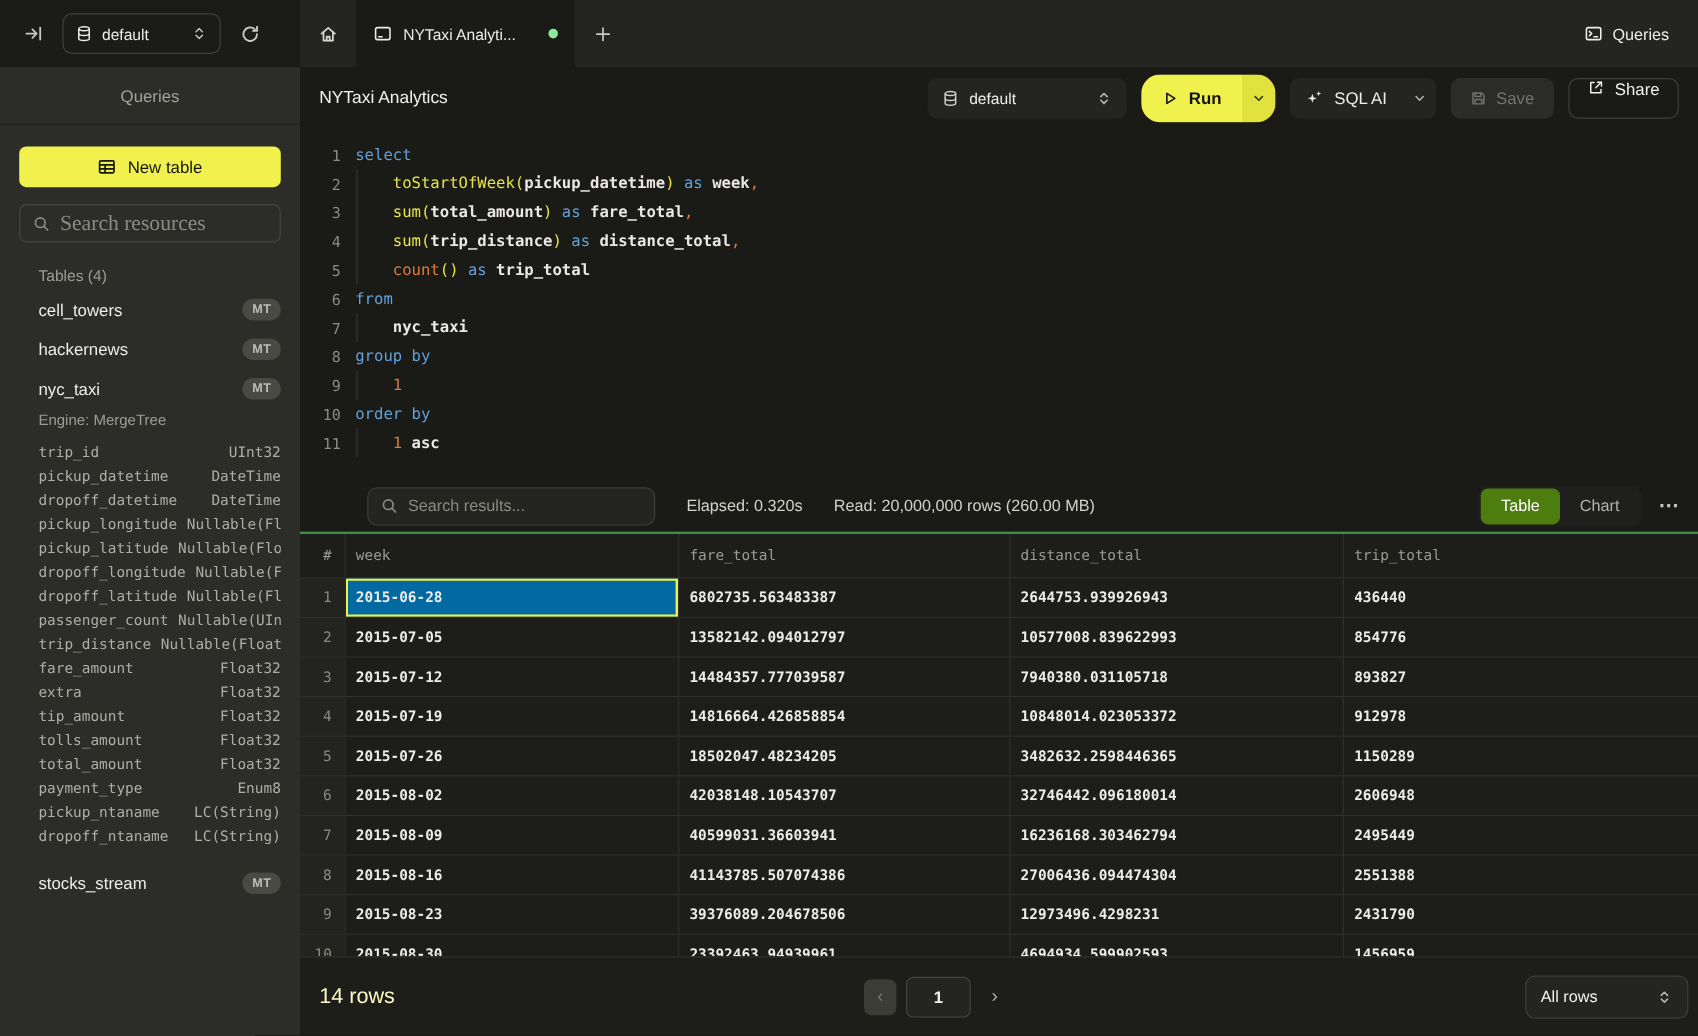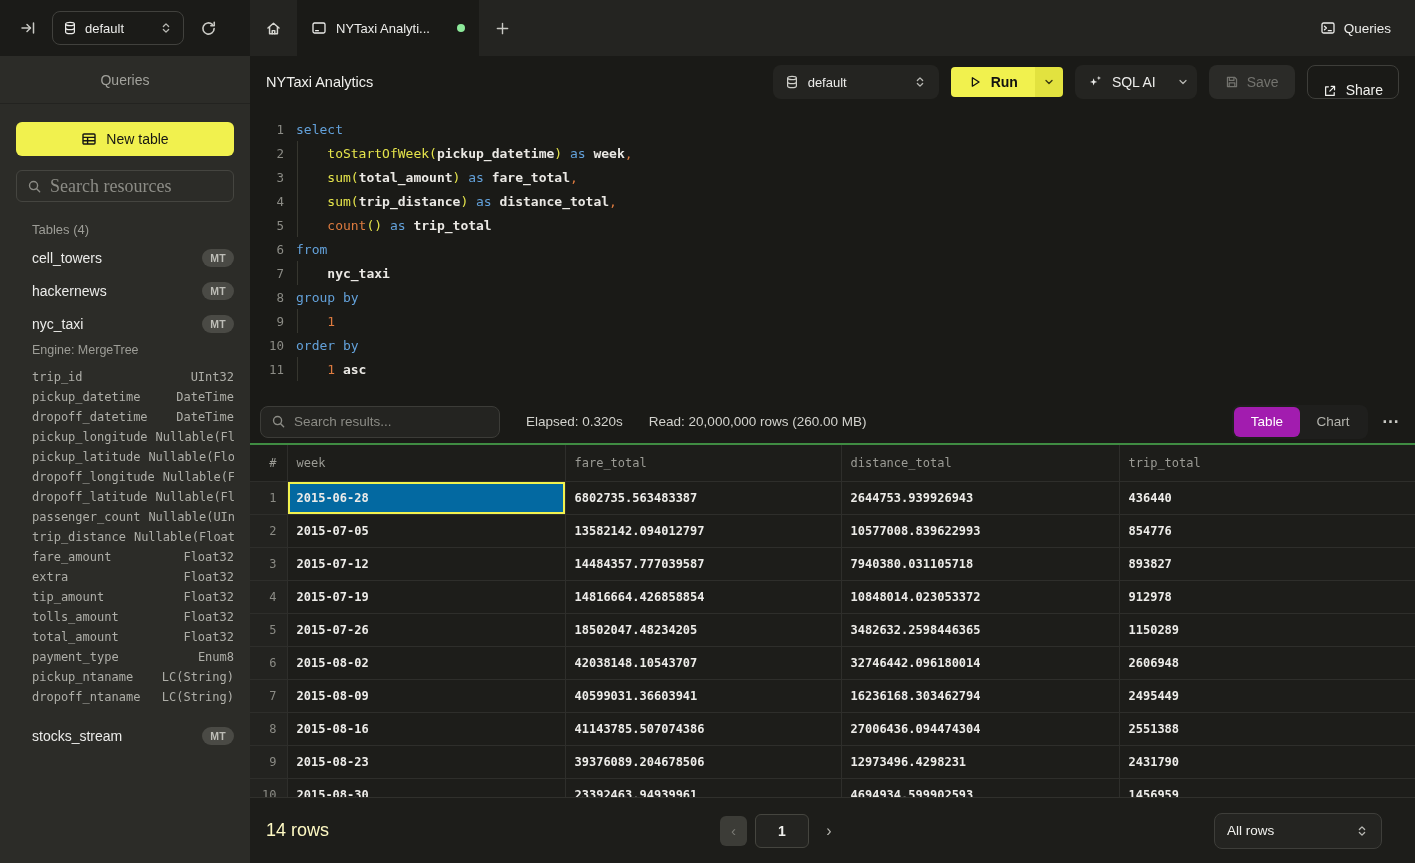--- a/index.html
+++ b/index.html
@@ -45,67 +45,67 @@
   .col-type{margin-left:8px;}
   .stocks{margin-top:12px;}
 
   
   .main{position:absolute; top:56px; left:250px; right:0; bottom:0; background:var(--bg); display:flex; flex-direction:column;}
   .main-header{height:52px; flex:none; display:flex; align-items:center; padding:0 16px;}
   .page-title{font-size:14.5px; font-weight:500; color:#f0f0ed;}
   .header-actions{margin-left:auto; display:flex; align-items:center; gap:12px;}
   .hdr-db{width:166px; height:34px; background:var(--strip); border-radius:8px; display:flex; align-items:center; gap:9px; padding:0 12px; font-size:13px; cursor:pointer;}
   .hdr-db .chev{margin-left:auto; color:#b9b9b4;}
-  .run-btn{height:30px; border-radius:4px; overflow:hidden; display:flex; cursor:pointer;}
+  .run-btn{height:40px; border-radius:16px; overflow:hidden; display:flex; cursor:pointer;}
   .run-main{background:var(--yellow); display:flex; align-items:center; gap:9px; padding:0 17px; color:#121210; font-size:14px; font-weight:600;}
   .run-chev{width:28px; background:#e2e23f; display:flex; align-items:center; justify-content:center; color:#3a3a12;}
   .sqlai-btn{height:34px; background:var(--strip); border-radius:8px; display:flex; align-items:center; cursor:pointer;}
   .sqlai-main{display:flex; align-items:flex-start; gap:9px; padding:0 13px; font-size:14px; font-weight:500; color:var(--text);}
   .sqlai-chev{width:28px; display:flex; align-items:center; justify-content:center; color:#b9b9b4;}
   .save-btn{height:34px; background:#2b2b28; border-radius:8px; display:flex; align-items:center; gap:8px; padding:0 16px; color:#73736e; font-size:14px; font-weight:500; cursor:not-allowed;}
-  .share-btn{height:34px; border:1px solid #3e3e3a; border-radius:8px; display:flex; align-items:flex-end; gap:9px; padding:0 15px; font-size:14px; font-weight:500; color:#f0f0ed; cursor:pointer;}
+  .share-btn{height:34px; border:1px solid #3e3e3a; border-radius:8px; display:flex; align-items:flex-start; gap:9px; padding:0 15px; font-size:14px; font-weight:500; color:#f0f0ed; cursor:pointer;}
 
   
   .editor{height:292px; flex:none; padding-top:9px; font-family:"DejaVu Sans Mono",monospace; font-size:13px; cursor:text;}
   .code-line{height:24px; display:flex; align-items:center; position:relative;}
   .ln{width:26px; flex:none; margin-left:8px; text-align:right; color:var(--dim); font-size:12.5px;}
   .code{margin-left:12px; white-space:pre;}
   .code-line.indented::before{content:""; position:absolute; left:47px; top:0; bottom:0; width:1px; background:#36362f;}
   .tk-kw{color:var(--kw);} .tk-fn{color:var(--fn);} .tk-or{color:var(--or);}
   .tk-id{color:var(--id); font-weight:700;}
 
   
-  .results-toolbar{height:43px; flex:none; display:flex; align-items:center; padding:0 16px 0 10px;}
+  .results-toolbar{height:43px; flex:none; display:flex; align-items:center; padding:0 16px 0 10px;margin-left:46px;}
   .results-search{width:240px; height:32px; border:1px solid #3c3c38; background:#242421; border-radius:8px; display:flex; align-items:center; gap:8px; padding:0 10px; color:var(--dim);}
   .results-search input{flex:1; background:transparent; border:none; outline:none; color:#d5d5d0; font-size:13.5px; font-family:inherit;}
   .results-search input::placeholder{color:#8b8b85;}
   .stat{margin-left:26px; color:#d2d2cd; font-size:13.5px;}
   .view-toggle{margin-left:auto; display:flex; background:#1f1f1d; border-radius:8px; padding:2px;}
   .seg{width:66px; height:30px; display:flex; align-items:center; justify-content:center; font-size:13.5px; color:#b3b3ad; border-radius:6px; cursor:pointer;}
-  .seg.active{background:#a21caf; color:#ffffff; font-weight:500;}
+  .seg.active{background:#4d7c0f; color:#ffffff; font-weight:500;}
   .more-btn{margin-left:14px; color:#c9c9c4; font-size:17px; font-weight:700; cursor:pointer; line-height:1;}
 
   
   .results-area{flex:none; height:354px; border-top:2px solid var(--green); background:var(--panel); overflow:hidden;}
   table{width:100%; border-collapse:collapse; table-layout:fixed; font-family:"DejaVu Sans Mono",monospace; font-size:12px;}
   th{height:36px; text-align:left; font-weight:400; color:var(--muted); padding:0 0 0 9px; border-bottom:1px solid var(--tborder); border-right:1px solid var(--tborder); white-space:nowrap; overflow:hidden;}
   th.num{text-align:right; padding:0 10px 0 0;}
   td{height:33px; padding:0 0 0 9px; color:#edece9; font-weight:700; border-bottom:1px solid var(--tborder); border-right:1px solid var(--tborder); white-space:nowrap; overflow:hidden; cursor:cell;}
   td.num{background:#232320; color:var(--dim); font-weight:400; text-align:right; padding:0 10px 0 0;}
   th:last-child, td:last-child{border-right:none;}
   td.selected{box-shadow:inset 0 0 0 2px var(--yellow); background:#0369a1;}
 
   
   .footer-bar{flex:1; border-top:1px solid #30302c; background:var(--panel); position:relative; display:flex; align-items:center; padding:0 16px;}
   .row-count{color:#fef9c3; font-size:18px;}
   .pagination{position:absolute; left:470px; top:50%; transform:translateY(-50%); display:flex; align-items:center; gap:8px;}
   .page-prev{width:27px; height:30px; background:#3c3c37; border-radius:6px; color:#7a7a74; display:flex; align-items:center; justify-content:center; font-size:15px; cursor:default;}
   .page-box{width:54px; height:34px; background:#242421; border:1px solid #45453f; border-radius:6px; display:flex; align-items:center; justify-content:center; color:#f0f0ed; font-size:14px; font-weight:600; cursor:text;}
   .page-next{width:24px; text-align:center; color:#b3b3ad; font-size:16px; cursor:pointer;}
-  .rows-select{position:absolute; right:33px; top:50%; transform:translateY(-50%); width:168px; height:36px; background:#242421; border:1px solid #3e3e3a; border-radius:8px; display:flex; align-items:center; padding:0 12px; font-size:13.5px; color:#f0f0ed; cursor:pointer;}
+  .rows-select{position:absolute; right:8px; top:50%; transform:translateY(-50%); width:136px; height:36px; background:#242421; border:1px solid #3e3e3a; border-radius:8px; display:flex; align-items:center; padding:0 12px; font-size:13.5px; color:#f0f0ed; cursor:pointer;}
   .rows-select .chev{margin-left:auto; color:#b9b9b4;}
 </style>
 </head>
 <body>
 
 <div class="topbar">
   <div class="topbar-left">
     <span class="icon-btn">
       <svg width="16" height="16" viewBox="0 0 16 16" fill="none" stroke="currentColor" stroke-width="1.5" stroke-linecap="round" stroke-linejoin="round">
           <path d="M2 8h8"></path>

